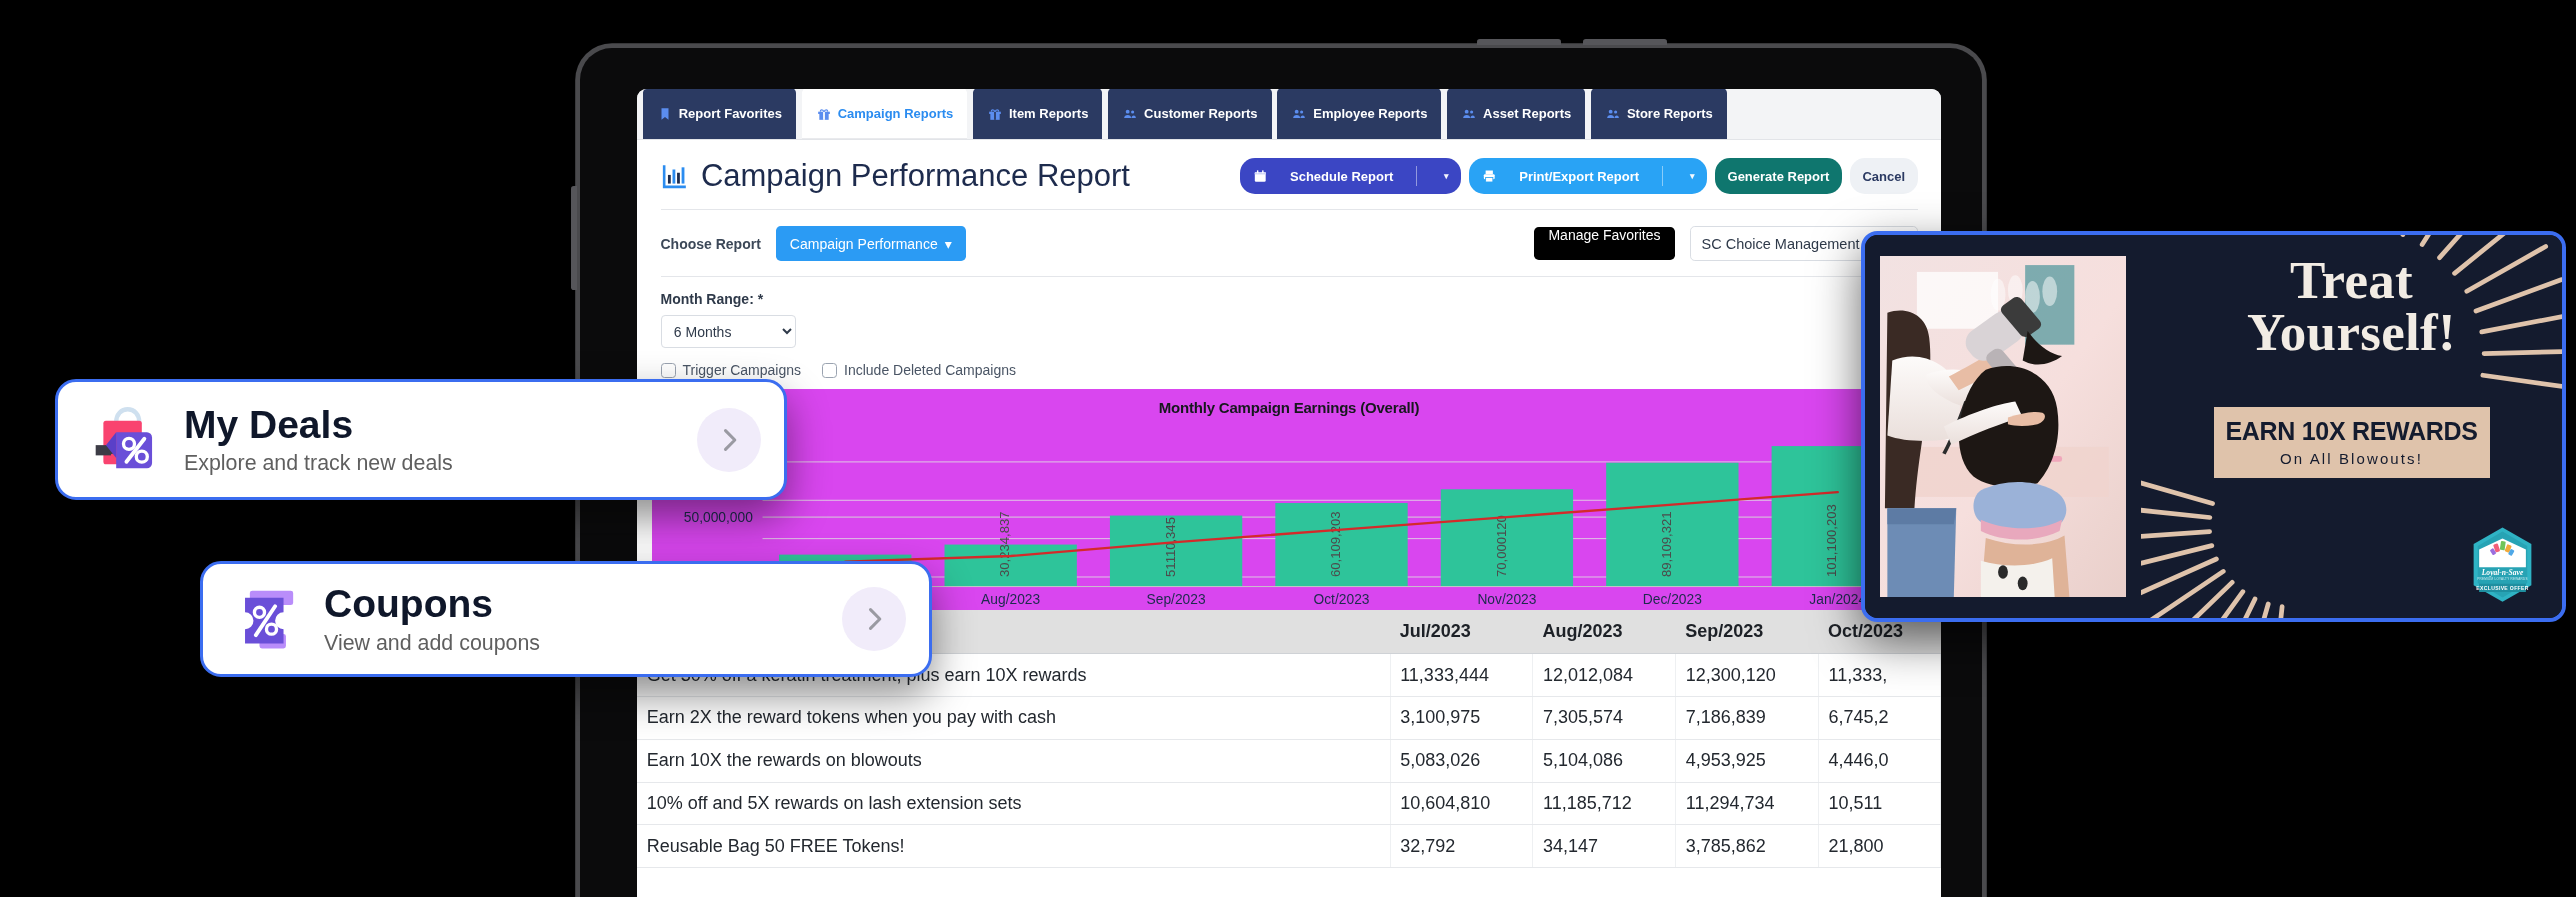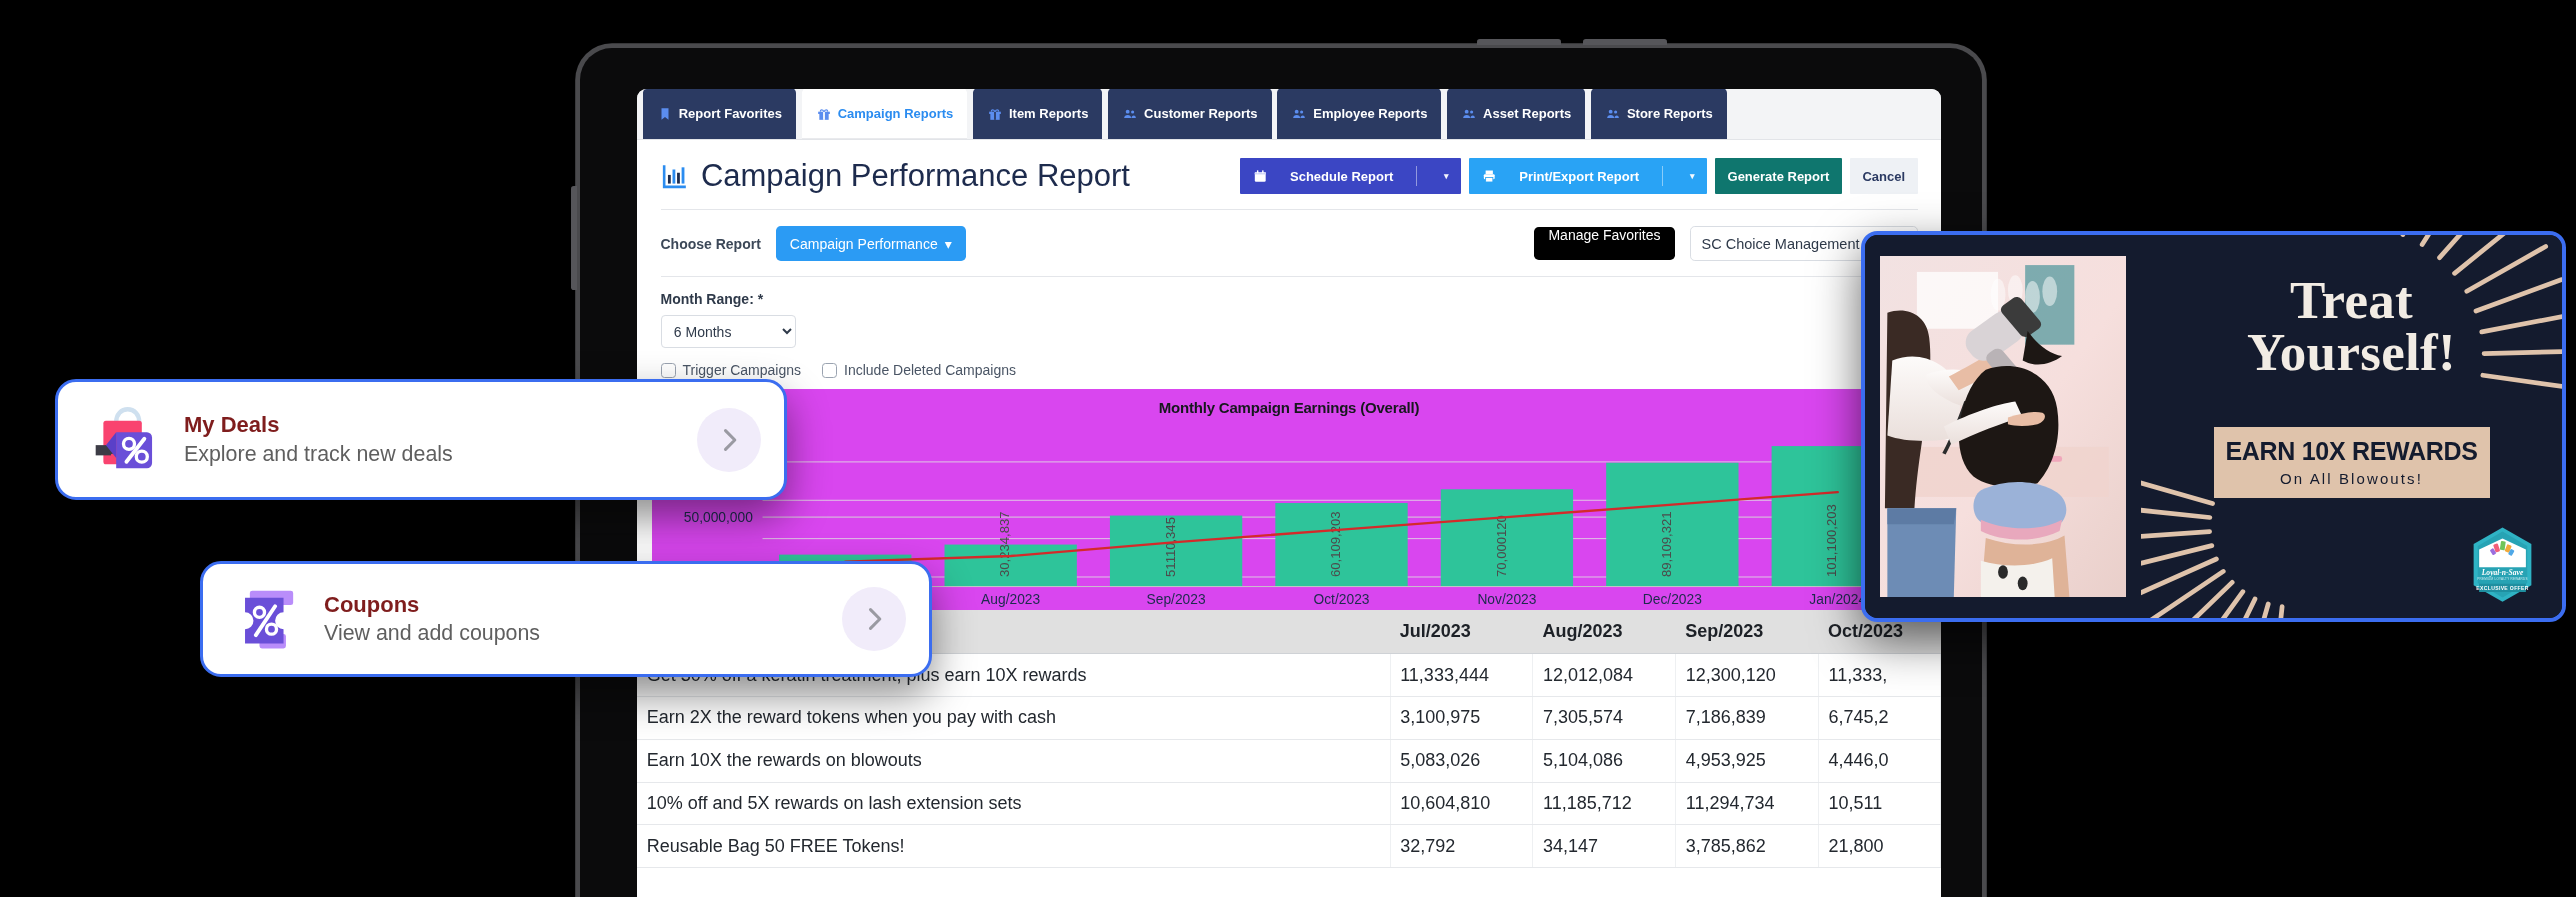--- a/index.html
+++ b/index.html
@@ -73,21 +73,21 @@
   
   #page-header {
     display: flex; align-items: center;
     padding: 18px 23.5px 0 23.5px;
   }
   #page-title-wrap { display: flex; align-items: center; gap: 12.4px; flex: 1; }
   #page-title { font-size: 31px; color: #1d2b4d; font-weight: normal; white-space: nowrap; }
   #chart-title-icon { width: 28px; height: 26px; display:block; }
   #header-actions { display: flex; align-items: center; gap: 8.3px; }
   .btn {
-    height: 36px; border-radius: 1px;
+    height: 36px; border-radius: 15px;
     display: flex; align-items: center; gap: 23px;
     padding: 0 12.4px; font-size: 13px; font-weight: bold;
     color: #fff; cursor: pointer; white-space: nowrap;
     border: none;
   }
   .btn .caret { font-size: 9px; margin-left: 4.1px; opacity: .95; }
   #btn-schedule { background: #3b46c4; }
   #btn-print    { background: #29a3f5; }
   #btn-generate { background: #0f766e; }
   #btn-cancel   { background: #eef1f5; color: #2b3a62; }
@@ -187,21 +187,21 @@
     border-radius: 21px;
     display: flex; align-items: center;
     box-shadow: 0 18px 41px rgba(0,0,0,.45);
     cursor: pointer;
   }
   #card-my-deals { left: 55px; top: 379px; width: 732px; height: 121px; padding: 0 23.5px 0 30px; }
   #card-coupons  { left: 200px; top: 561px; width: 732px; height: 116px; padding: 0 23.5px 0 30px; }
   .card-icon { width: 82px; height: 82px; flex: 0 0 auto; margin-right: 14px; display:block; }
   #card-coupons .card-icon { width: 77px; height: 77px; }
   .card-text { flex: 1; }
-  .card-title { font-size: 22px; color: #7f1d1d; font-weight: bold; line-height: 1.15; }
+  .card-title { font-size: 39px; color: #0f172a; font-weight: bold; line-height: 1.15; }
   .card-sub { font-size: 21.4px; color: #5f5f5f; margin-top: 4.1px; }
   .card-chevron {
     width: 64px; height: 64px; border-radius: 50%;
     background: #f1ecfa;
     display: flex; align-items: center; justify-content: center;
     flex: 0 0 auto;
   }
 
   
   #phone-device {
@@ -223,21 +223,21 @@
   }
   #phone-photo { width: 100%; height: 100%; display: block; }
   #promo-panel {
     flex: 1; position: relative; background: #141b2e; overflow: hidden;
   }
   #promo-svg { position: absolute; inset: 0; width: 100%; height: 100%; }
   #promo-content {
     position: absolute; inset: 0;
     display: flex; flex-direction: column;
     align-items: center; justify-content: flex-start;
-    padding-top: 40px;
+    padding-top: 20px;
   }
   #promo-title {
     font-family: "Liberation Serif", serif;
     color: #f2ece4; font-weight: bold;
     font-size: 53px; line-height: .98;
     text-align: center; letter-spacing: 0.3px;
   }
   #promo-band {
     margin-top: 48px;
     width: 276px; background: #dfc3ab;

